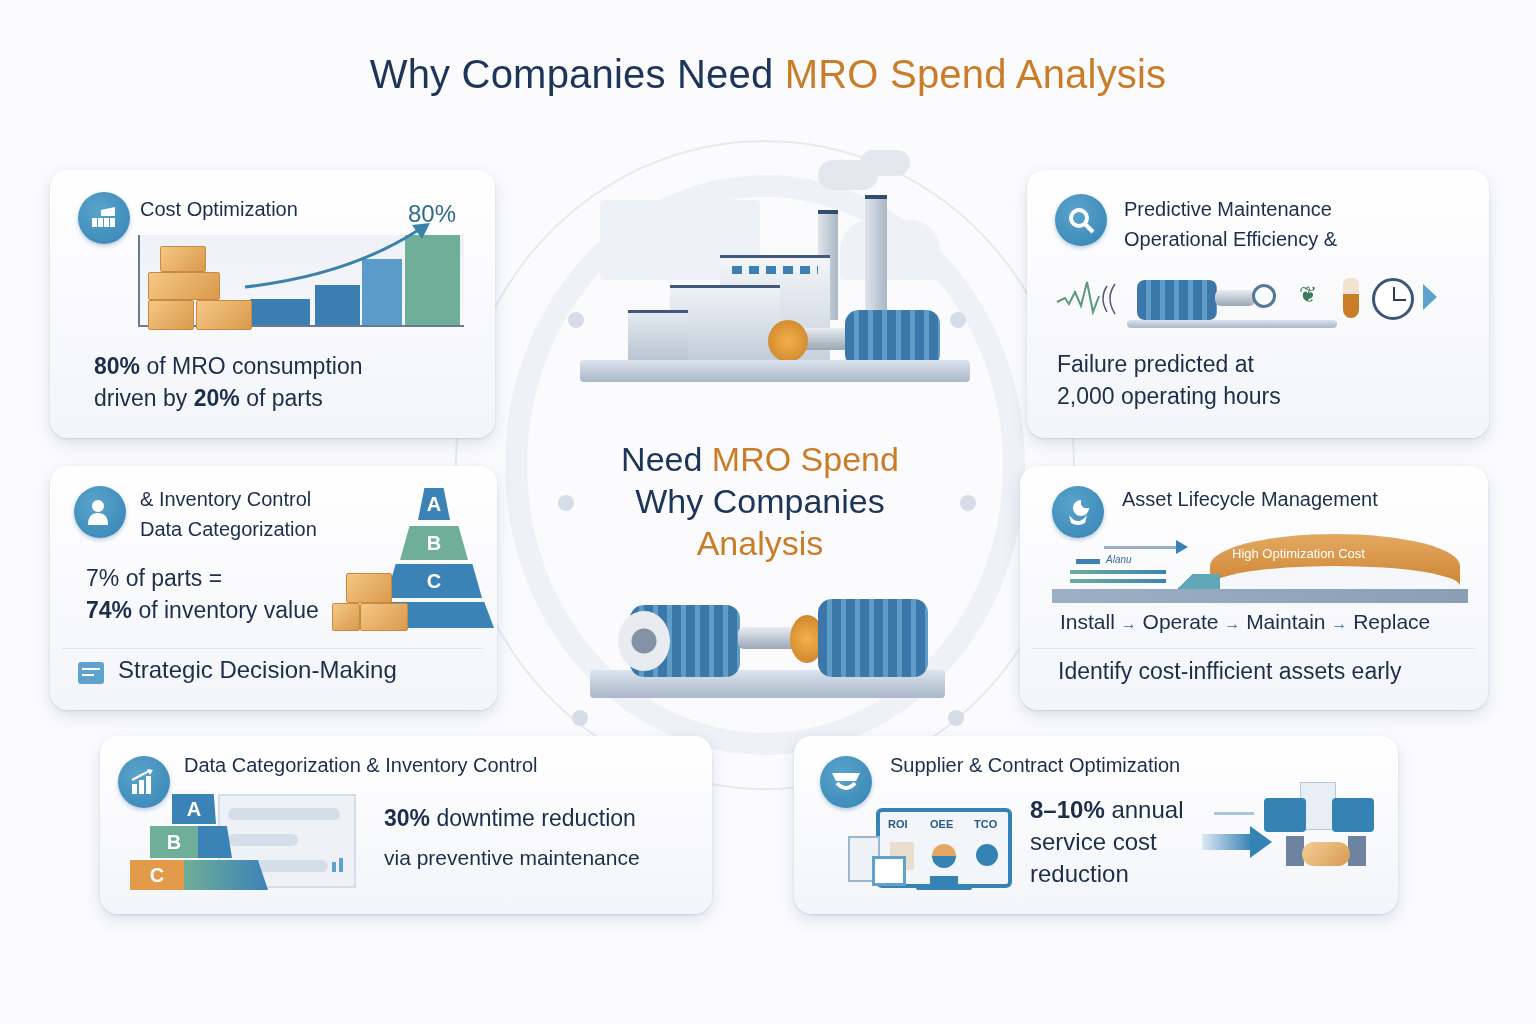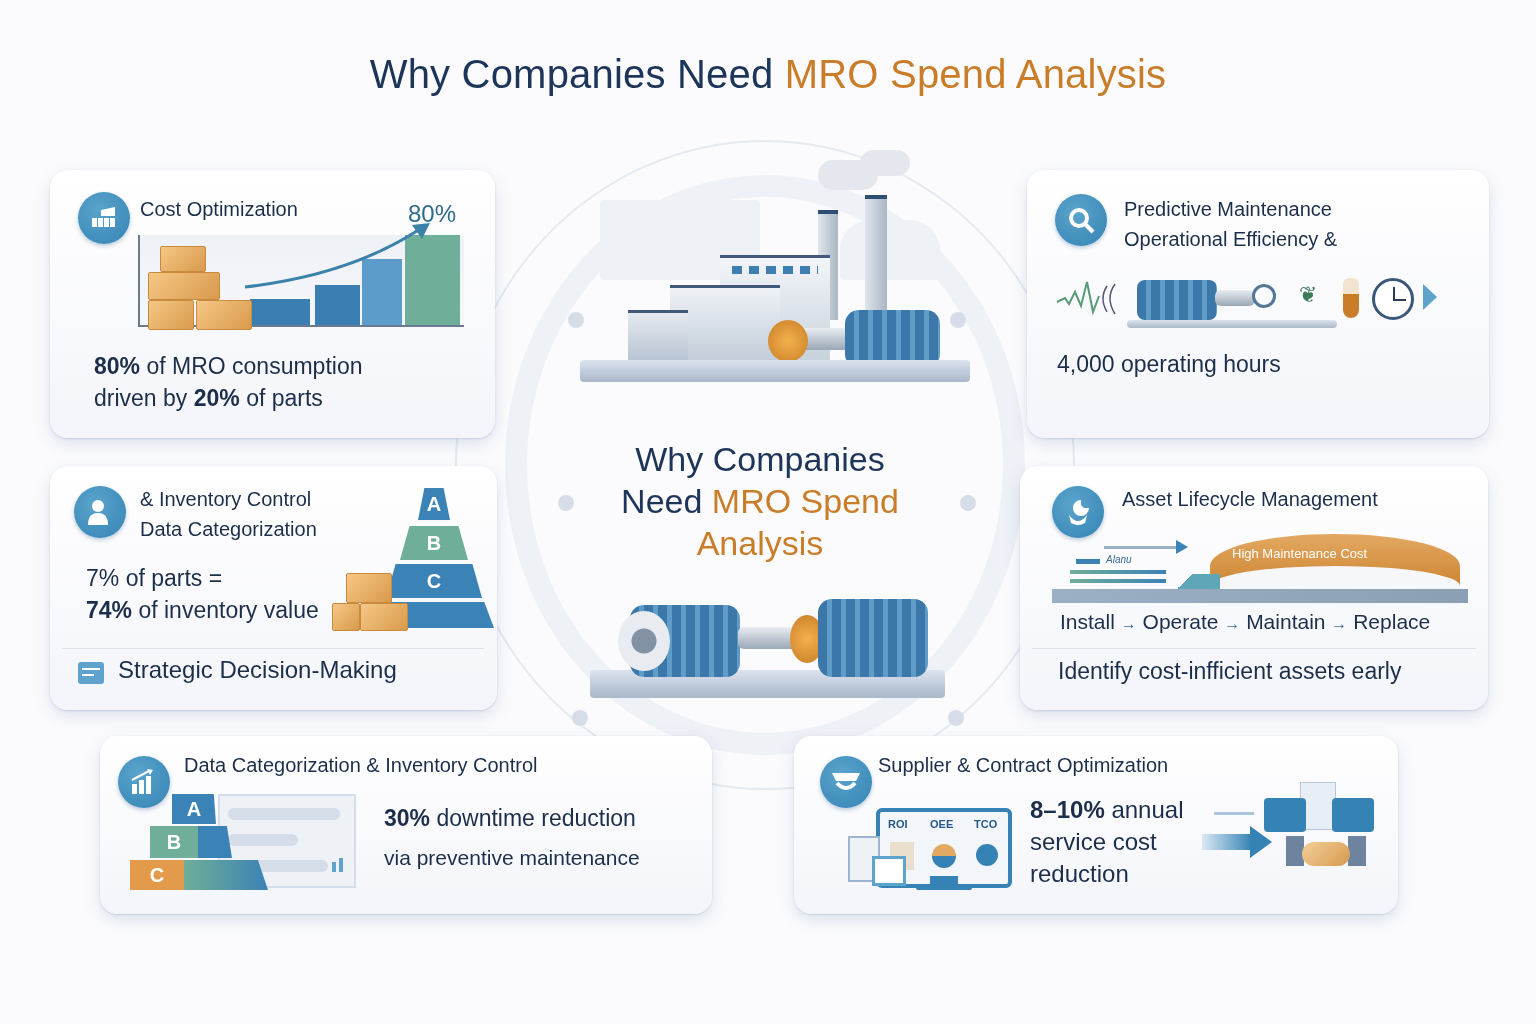--- a/index.html
+++ b/index.html
@@ -136,22 +136,22 @@
   <div style="position:absolute;left:68px;top:150px;width:60px;height:55px;background:linear-gradient(180deg,#e4e9ef,#b4c1cf);border-top:3px solid #41597a;"></div>
   <div style="position:absolute;left:172px;top:106px;width:86px;height:8px;background:repeating-linear-gradient(90deg,#3e7fb2 0 10px,transparent 10px 17px);"></div>
 
   <div class="shaft" style="left:225px;top:168px;width:70px;height:22px;"></div>
   <div class="coupling" style="left:208px;top:160px;width:40px;height:42px;"></div>
   <div class="motor" style="left:285px;top:150px;width:95px;height:58px;"></div>
   <div class="plat" style="left:20px;top:200px;width:390px;height:22px;"></div>
 </div>
 
 <div class="center-title">
+  <div><span>Need </span><span class="accent">MRO Spend</span></div>
   <div>Why Companies</div>
-  <div><span>Need </span><span class="accent">MRO Spend</span></div>
   <div class="accent">Analysis</div>
 </div>
 
 <div style="position:absolute;left:590px;top:585px;width:360px;height:130px;z-index:1;">
   <div class="plat" style="left:0px;top:85px;width:355px;height:28px;"></div>
   <div class="motor" style="left:40px;top:20px;width:110px;height:72px;"></div>
   <div style="position:absolute;left:28px;top:26px;width:52px;height:60px;border-radius:50%;background:radial-gradient(circle,#8393a5 0 12px,#e8ecf1 13px 26px);"></div>
   <div class="shaft" style="left:148px;top:42px;width:60px;height:22px;"></div>
   <div class="coupling" style="left:200px;top:30px;width:34px;height:48px;"></div>
   <div class="motor" style="left:228px;top:14px;width:110px;height:78px;"></div>
@@ -215,21 +215,22 @@
   <div class="plat" style="left:100px;top:150px;width:210px;height:8px;"></div>
   <div style="position:absolute;left:272px;top:112px;font-size:22px;color:#3b7a5a;">❦</div>
   <div style="position:absolute;left:316px;top:108px;width:16px;height:40px;border-radius:8px 8px 10px 10px;background:linear-gradient(180deg,#f1e3cf 0 40%,#c97d28 40%);"></div>
   <div style="position:absolute;left:345px;top:108px;width:42px;height:42px;border:3px solid #3b5778;border-radius:50%;background:#fff;">
     <div style="position:absolute;left:18px;top:6px;width:2px;height:14px;background:#2a3e57;"></div>
     <div style="position:absolute;left:18px;top:18px;width:13px;height:2px;background:#2a3e57;"></div>
   </div>
   <div style="position:absolute;left:396px;top:114px;width:0;height:0;border-top:13px solid transparent;border-bottom:13px solid transparent;border-left:14px solid #5ea3cc;"></div>
 
   <div class="body-text" style="left:30px;top:178px;">
-    <div>4,000 operating hours</div>
+    <div>Failure predicted at</div>
+    <div>2,000 operating hours</div>
   </div>
 </div>
 
 <div class="card" style="left:50px;top:466px;width:447px;height:244px;">
   <div class="icon-circle" style="left:24px;top:20px;">
     <svg width="30" height="30" viewBox="0 0 30 30">
         <circle cx="13" cy="9" r="6" fill="#fff"></circle>
         <path d="M3 28 Q3 16 13 16 Q23 16 23 28 Z" fill="#fff"></path>
       </svg>
   </div>
@@ -262,21 +263,21 @@
   <div class="icon-circle" style="left:32px;top:20px;">
     <svg width="30" height="30" viewBox="0 0 30 30">
         <path d="M18 3 A8 8 0 1 0 26 11 L21 11 L18 8 Z" fill="#fff"></path>
         <path d="M6 18 Q15 30 24 18 L22 26 Q15 30 8 26 Z" fill="#fff"></path>
       </svg>
   </div>
   <div class="card-title" style="left:102px;top:18px;">Asset Lifecycle Management</div>
 
   <div class="arc" style="left:190px;top:68px;width:250px;height:64px;"></div>
   <div style="position:absolute;left:190px;top:100px;width:250px;height:40px;background:#f6f7fb;border-top-left-radius:100% 100%;border-top-right-radius:100% 100%;"></div>
-  <div class="arc-label" style="left:212px;top:80px;">High Maintenance Cost</div>
+  <div class="arc-label" style="left:212px;top:80px;">High Optimization Cost</div>
   <div style="position:absolute;left:120px;top:108px;width:80px;height:24px;background:linear-gradient(135deg,transparent 50%,#5ea6b8 50%);"></div>
 
   <div style="position:absolute;left:84px;top:80px;width:76px;height:3px;background:#9ab0c6;"></div>
   <div style="position:absolute;left:156px;top:74px;width:0;height:0;border-top:7px solid transparent;border-bottom:7px solid transparent;border-left:12px solid #3b82b6;"></div>
   <div style="position:absolute;left:56px;top:93px;width:24px;height:5px;background:#3b82b6;"></div>
   <div style="position:absolute;left:86px;top:88px;font-size:10px;font-style:italic;color:#3b6d96;">Alanu</div>
   <div style="position:absolute;left:50px;top:104px;width:96px;height:4px;background:linear-gradient(90deg,#6fae98,#3b82b6);"></div>
   <div style="position:absolute;left:50px;top:113px;width:96px;height:4px;background:linear-gradient(90deg,#6fae98,#3b82b6);"></div>
   <div class="lifecycle-bar" style="left:32px;top:123px;width:416px;"></div>
 
@@ -318,21 +319,21 @@
   </div>
 </div>
 
 <div class="card" style="left:794px;top:736px;width:604px;height:178px;">
   <div class="icon-circle" style="left:26px;top:20px;">
     <svg width="34" height="26" viewBox="0 0 34 26">
         <path d="M3 4 L31 4 L27 12 L7 12 Z" fill="#fff"></path>
         <path d="M8 14 Q17 24 26 14" stroke="#fff" stroke-width="4" fill="none"></path>
       </svg>
   </div>
-  <div class="card-title" style="left:84px;top:14px;">Supplier &amp; Contract Optimization</div>
+  <div class="card-title" style="left:96px;top:14px;">Supplier &amp; Contract Optimization</div>
 
   <div class="monitor" style="left:82px;top:72px;width:136px;height:80px;">
     <div class="mon-label" style="left:8px;top:6px;">ROI</div>
     <div class="mon-label" style="left:50px;top:6px;">OEE</div>
     <div class="mon-label" style="left:94px;top:6px;">TCO</div>
     <div style="position:absolute;left:10px;top:30px;width:24px;height:28px;background:#eadfcd;"></div>
     <div style="position:absolute;left:52px;top:32px;width:24px;height:24px;border-radius:50%;background:linear-gradient(180deg,#e3a962 50%,#3582b4 50%);"></div>
     <div style="position:absolute;left:96px;top:32px;width:22px;height:22px;border-radius:50%;background:#3582b4;"></div>
   </div>
   <div style="position:absolute;left:136px;top:140px;width:28px;height:10px;background:#3582b4;"></div>

